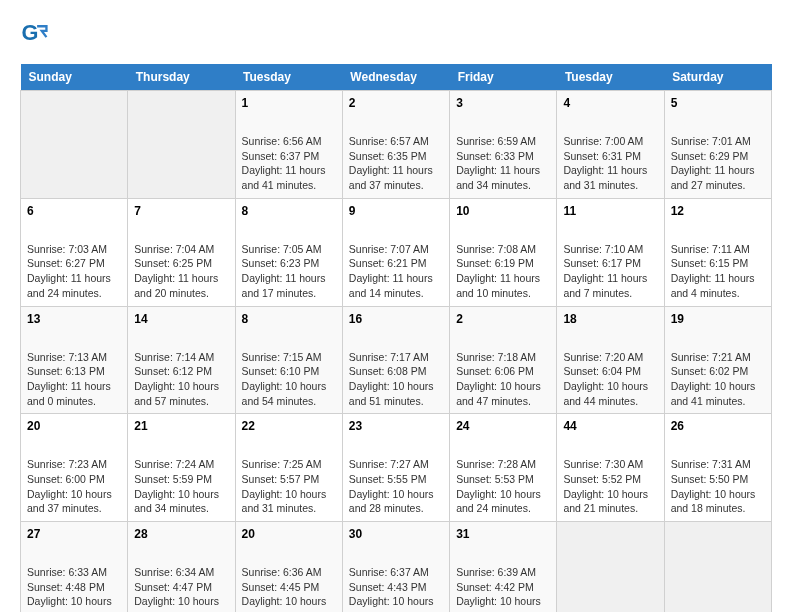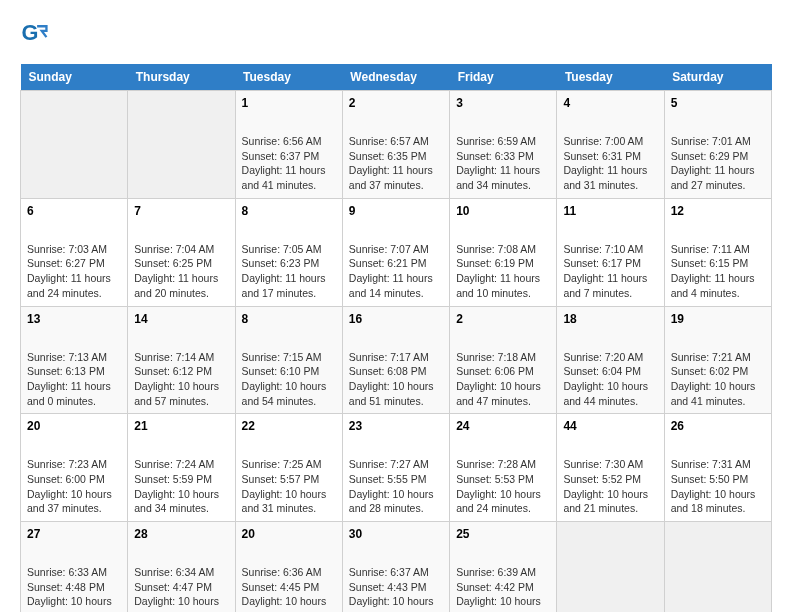--- a/index.html
+++ b/index.html
@@ -246,20 +246,20 @@
         </td>
         <td>
           <span class="day-number">20</span>
           <div class="day-info">Sunrise: 6:36 AM<br>Sunset: 4:45 PM<br>Daylight: 10 hours and 9 minutes.</div>
         </td>
         <td>
           <span class="day-number">30</span>
           <div class="day-info">Sunrise: 6:37 AM<br>Sunset: 4:43 PM<br>Daylight: 10 hours and 6 minutes.</div>
         </td>
         <td>
-          <span class="day-number">25</span>
+          <span class="day-number">31</span>
           <div class="day-info">Sunrise: 6:39 AM<br>Sunset: 4:42 PM<br>Daylight: 10 hours and 3 minutes.</div>
         </td>
         <td class="empty"></td>
         <td class="empty"></td>
       </tr>
     </tbody>
 </table>
 
 </body></html>

